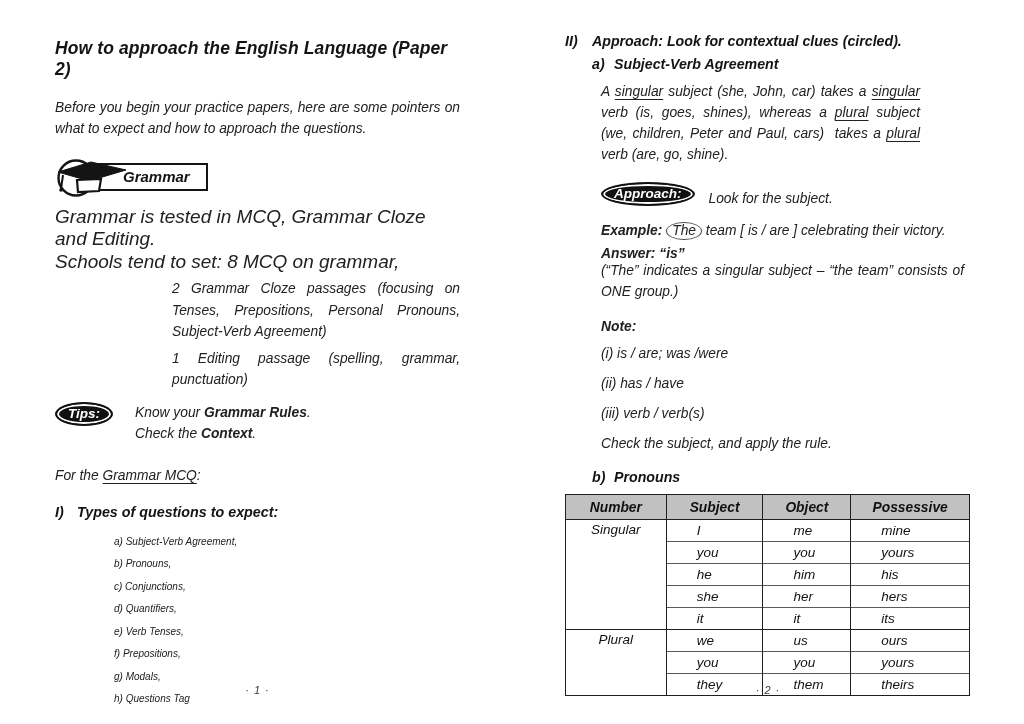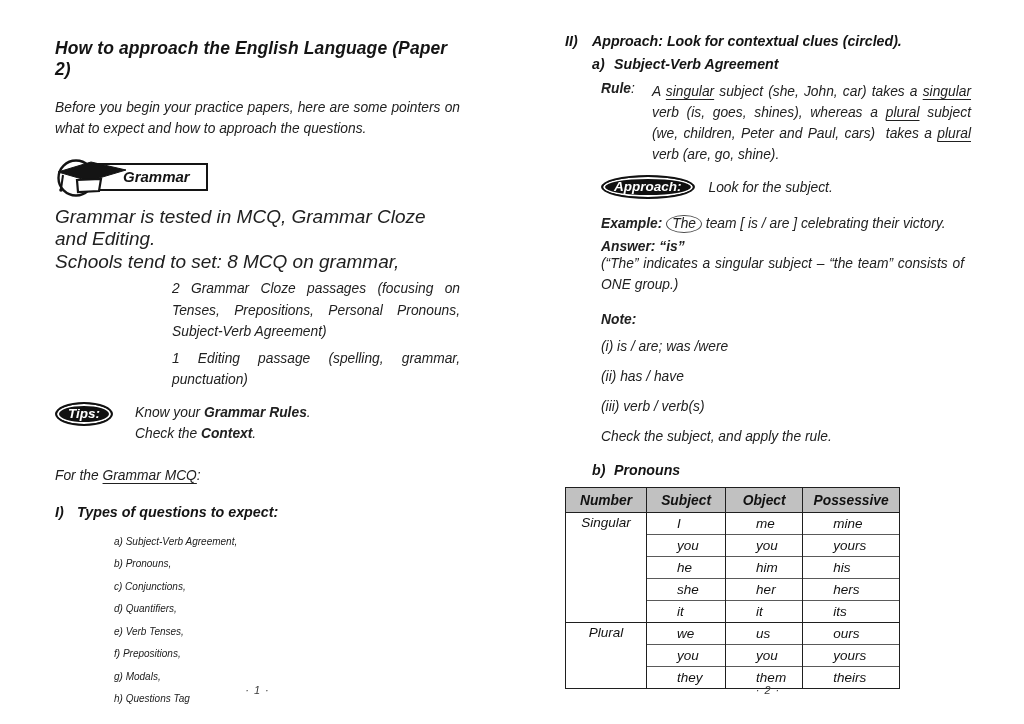--- a/index.html
+++ b/index.html
@@ -45,38 +45,38 @@
   
   .r-head { display:flex; margin-top:33px; font-size:14.2px; font-weight:bold; color:#141414; }
   .r-head .numeral { width:27px; }
   .sva-head { display:flex; margin-left:27px; margin-top:7px; font-size:14.2px; font-weight:bold; color:#141414; }
   .sva-head .letter { width:22px; }
 
   .rule-row { display:flex; margin-left:36px; margin-top:9px; }
   .rule-label { width:51px; font-size:13.8px; }
   .rule-text { width:319px; font-size:13.8px; line-height:21px; text-align:justify; }
 
-  .approach-row { display:flex; margin-left:36px; margin-top:10px; align-items:center; }
+  .approach-row { display:flex; margin-left:36px; margin-top:17px; align-items:flex-end; }
   .approach-text { margin-left:14px; font-size:13.8px; }
 
   .example-line { margin-left:36px; margin-top:14px; font-size:13.8px; line-height:21px; }
   .circled { display:inline-block; border:1.4px solid #4a4a4a; border-radius:50%;
              padding:0 5px 1px 5px; line-height:15px; }
   .answer-line { margin-left:36px; margin-top:5px; font-size:13.8px; font-weight:bold; }
   .answer-note { margin-left:36px; width:363px; font-size:13.8px; line-height:20.5px; text-align:justify; }
 
   .note-row { display:flex; margin-left:36px; margin-top:17px;flex-direction:column; }
   .note-label { width:51px; font-size:13.8px; font-weight:bold; }
   .note-body { font-size:13.8px; line-height:20px; }
   .note-item { margin-top:10px; }
 
   .pronouns-head { display:flex; margin-left:27px; margin-top:15px; font-size:14.2px; font-weight:bold; color:#141414; }
   .pronouns-head .letter { width:22px; }
 
-  table.pron { border-collapse:collapse; width:335px; margin-top:9px; border:1.6px solid #1f1f1f;
+  table.pron { border-collapse:collapse; width:405px; margin-top:9px; border:1.6px solid #1f1f1f;
                font-size:13.5px; color:#111; }
   table.pron th { background:#c1c1c1; border:1px solid #1f1f1f; border-bottom:1.6px solid #1f1f1f;
                   font-weight:bold; height:25px; text-align:center; font-size:13.8px; }
   table.pron td { border-left:1px solid #1f1f1f; border-right:1px solid #1f1f1f;
                   border-top:1px solid #5a5a5a; height:22px; padding:1px 6px 1px 30px; }
   table.pron tbody tr:first-child td { border-top:none; }
   table.pron td.num { text-align:center; vertical-align:top; padding:2px 6px; }
   table.pron tr.group-start td { border-top:1px solid #1f1f1f; }
 </style>
 </head>
@@ -142,21 +142,20 @@
     <span class="numeral">II)</span>
     <span>Approach: Look for contextual clues (circled).</span>
   </div>
 
   <div class="sva-head">
     <span class="letter">a)</span>
     <span>Subject-Verb Agreement</span>
   </div>
 
   <div class="rule-row">
-    <span class="rule-label"><b>Rule</b><span>:</span></span>
     <span class="rule-text"><span>A </span><span class="u">singular</span><span> subject (she, John, car) takes a </span><span class="u">singular</span><span> verb (is, goes, shines), whereas a </span><span class="u">plural</span><span> subject (we, children, Peter and Paul, cars)&nbsp; takes a </span><span class="u">plural</span><span> verb (are, go, shine).</span></span>
   </div>
 
   <div class="approach-row">
     <span class="pill">Approach:</span>
     <span class="approach-text">Look for the subject.</span>
   </div>
 
   <div class="example-line"><b>Example:</b> <span class="circled">The</span><span> team [ is / are ] celebrating their victory.</span></div>
 

